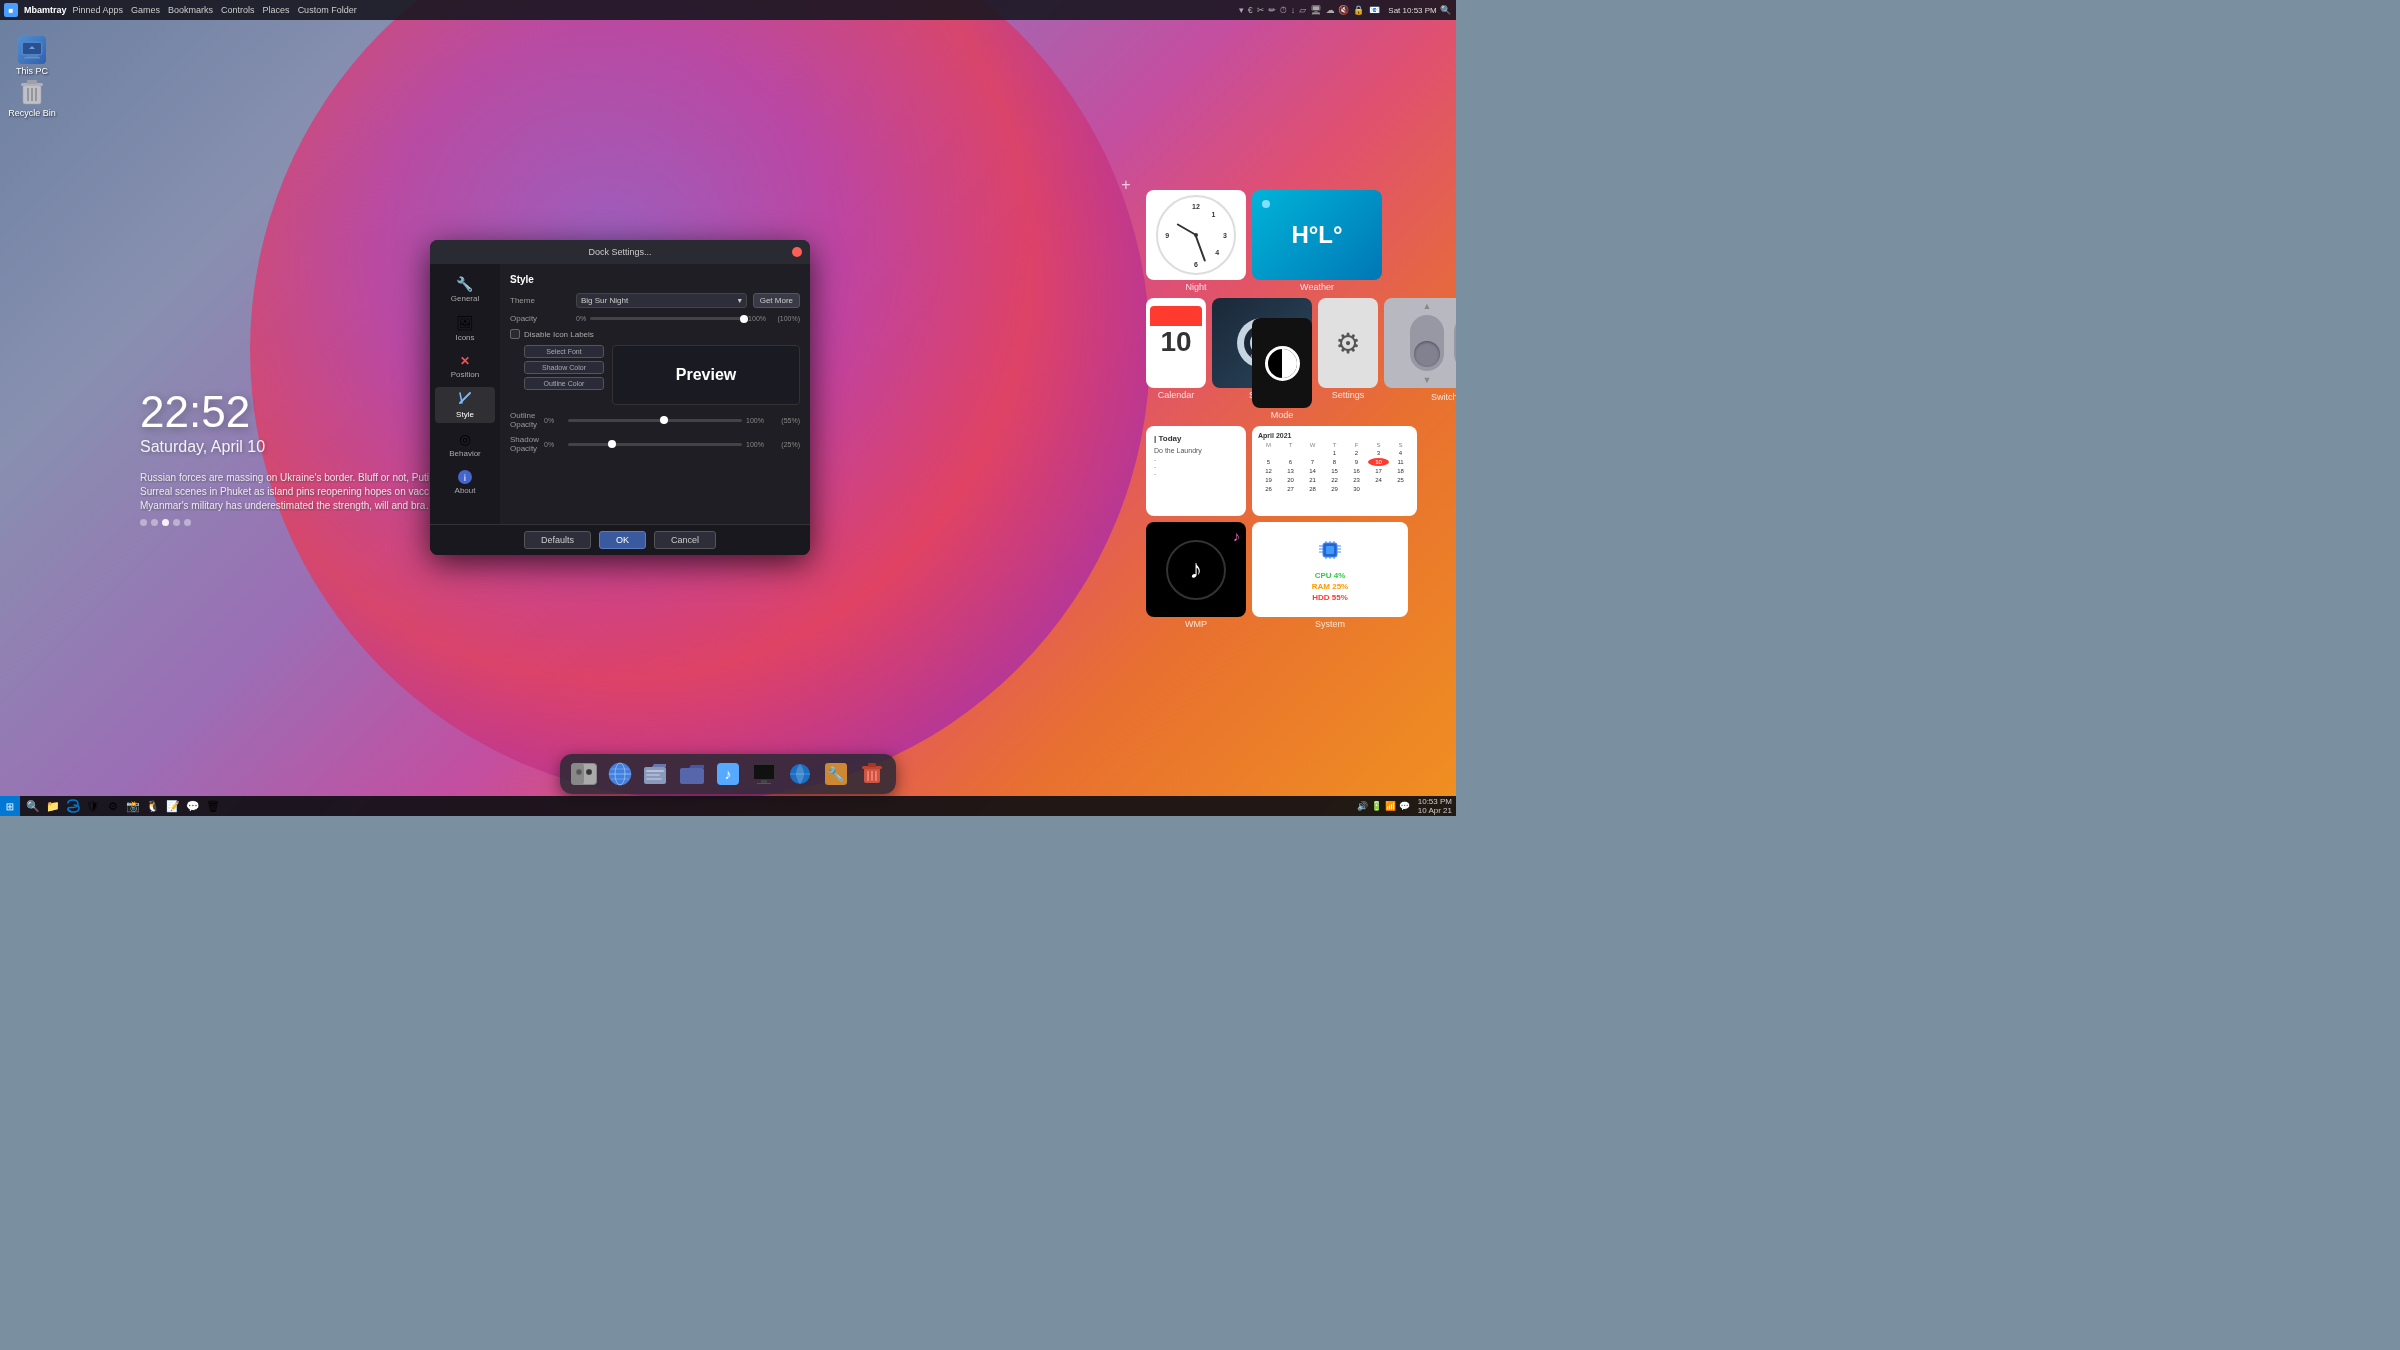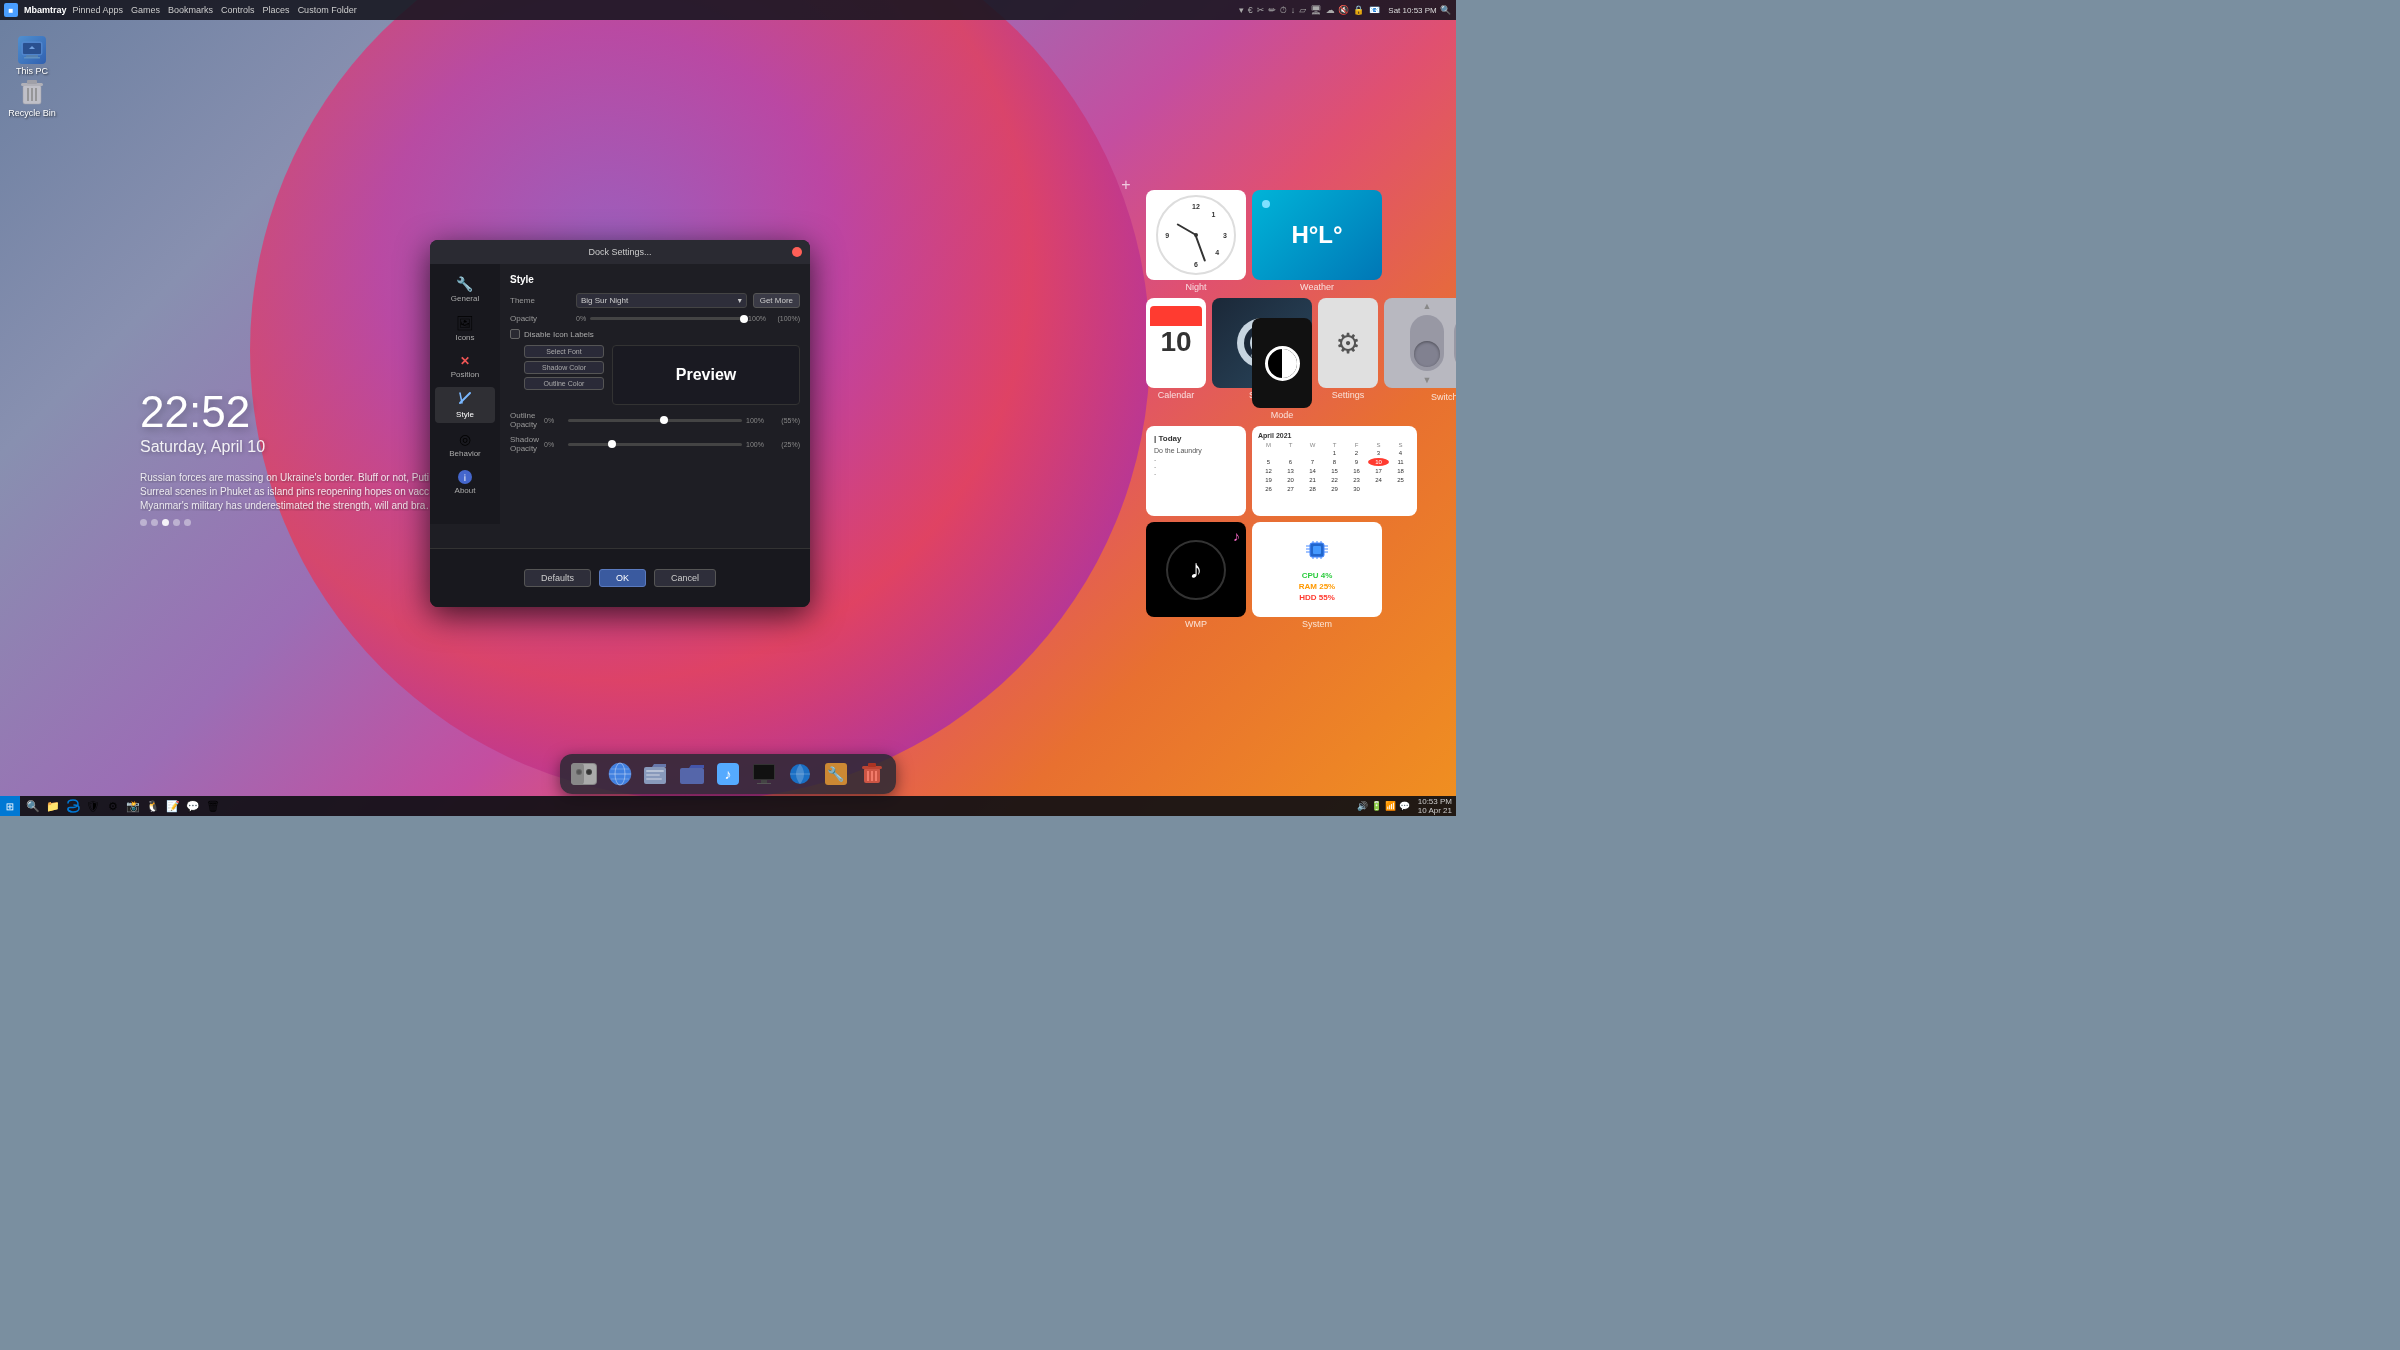--- a/index.html
+++ b/index.html
@@ -465,21 +465,21 @@
     }
     .wmp-music-note {
       position: absolute;
       top: 6px;
       right: 6px;
       color: #ff6bcd;
       font-size: 14px;
     }
 
     .system-widget {
-      width: 130px;
+      width: 156px;
       height: 95px;
       background: white;
       border-radius: 8px;
       padding: 8px;
       display: flex;
       flex-direction: column;
       align-items: center;
       justify-content: center;
     }
     .system-stat {
@@ -733,26 +733,25 @@
       align-items: center;
       justify-content: center;
     }
     .preview-text {
       font-size: 16px;
       font-weight: bold;
       color: white;
     }
     .dialog-footer {
       background: #18181e;
-      padding: 20px 10px;
+      padding: 6px 10px;
       display: flex;
       justify-content: center;
       gap: 8px;
       border-top: 1px solid #333;
-      margin-top: 24px;
     }
     .dialog-footer-btn {
       background: #2e2e3a;
       border: 1px solid #555;
       border-radius: 3px;
       color: #ccc;
       font-size: 9px;
       padding: 3px 16px;
       cursor: pointer;
     }

